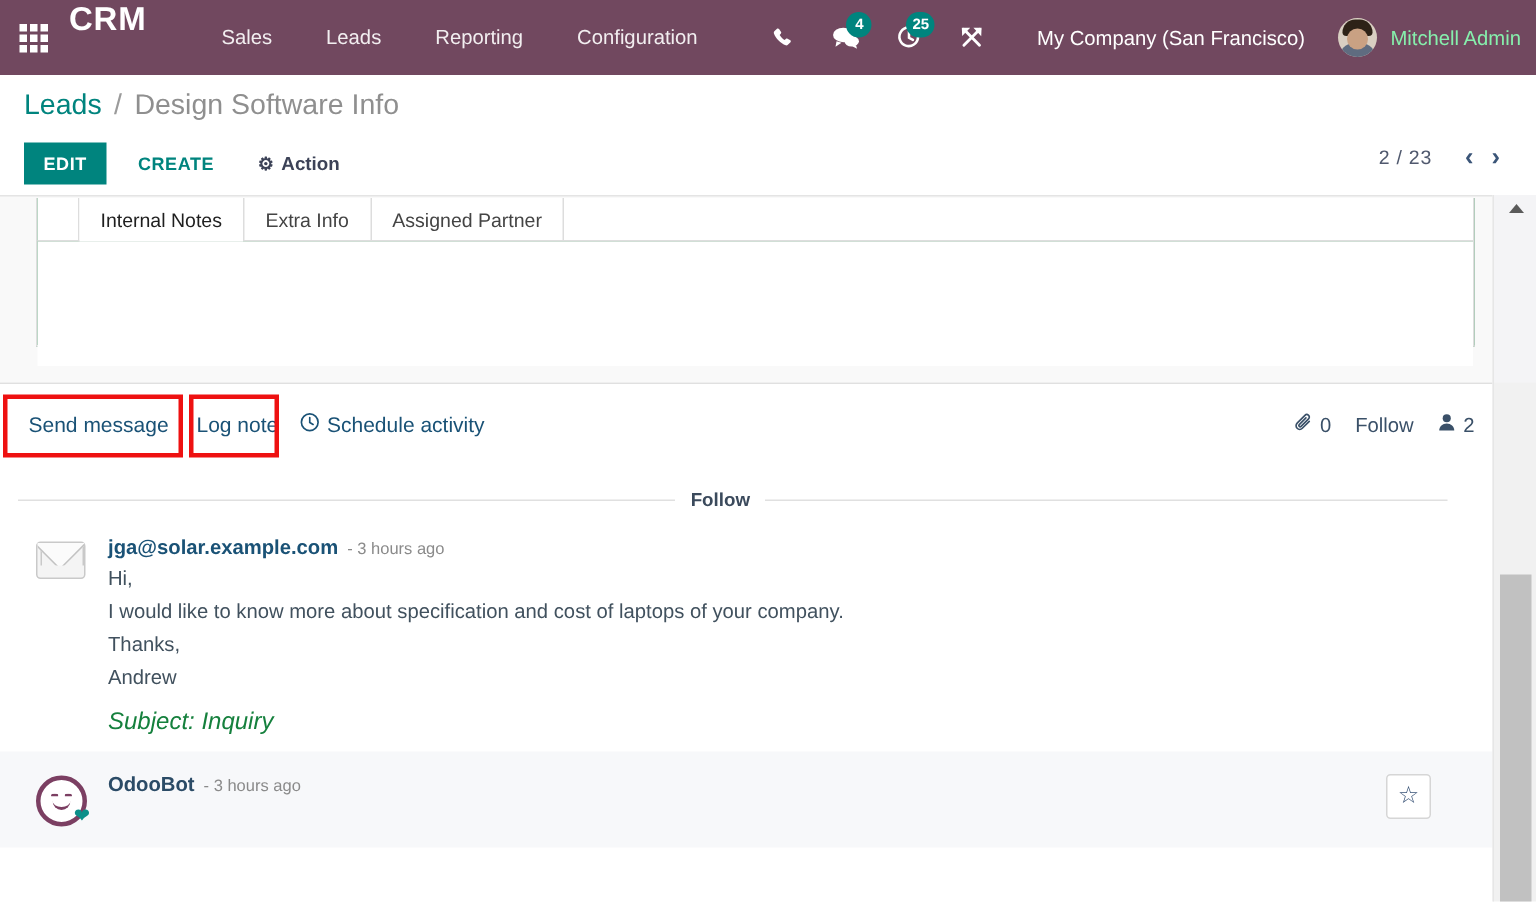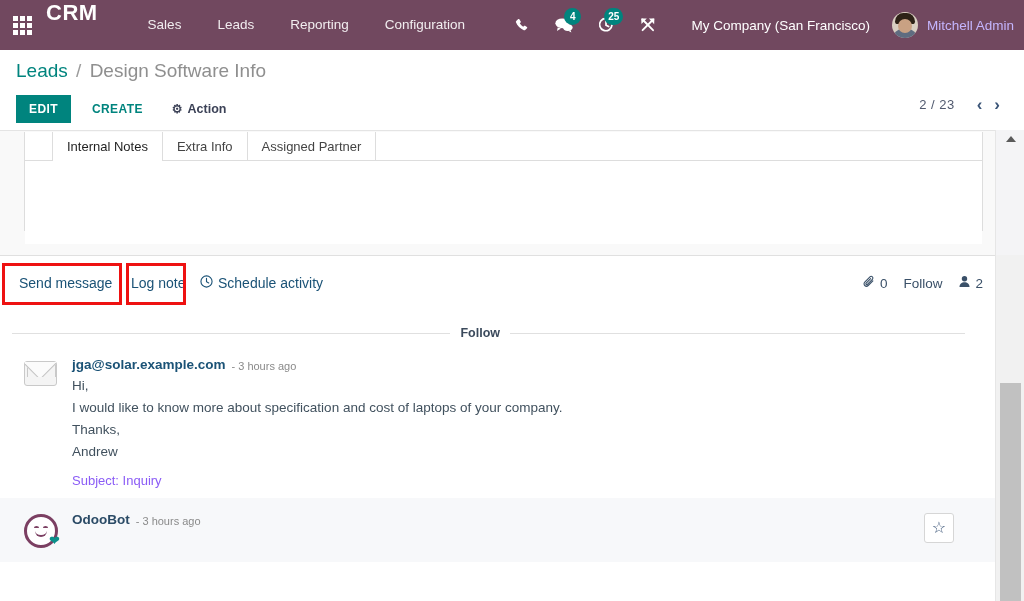--- a/index.html
+++ b/index.html
@@ -96,21 +96,21 @@
   .avatar-photo .face {
     position: absolute; left: 6px; top: 7px;
     width: 14px; height: 14px;
     background: #c9a183; border-radius: 50%;
   }
   .avatar-photo .body {
     position: absolute; left: 1px; bottom: 0;
     width: 24px; height: 9px;
     background: #5f6c80; border-radius: 9px 9px 0 0;
   }
-  .user-name { font-size: 13.5px; color: #c4b5fd; white-space: nowrap; }
+  .user-name { font-size: 13.5px; color: #86efac; white-space: nowrap; }
 
   
   .control-panel {
     position: absolute; top: 50px; left: 0;
     width: 1024px; height: 80px;
     background: #ffffff;
   }
   .breadcrumb {
     position: absolute; left: 16px; top: 10px;
     font-size: 19px; font-weight: 400;
@@ -351,22 +351,23 @@
   }
   .msg-author.plain { color: #2b4b66; }
   .msg-time { font-size: 11px; color: #8a8a8a; }
   .msg-text {
     font-size: 13.5px; color: #41515e;
     line-height: 22px;
     margin-top: 3px;
   }
   .msg-text .p { margin: 0; }
   .msg-subject {
-    font-size: 13px;
-    color: #8b5cf6;
+    font-style: italic;
+    font-size: 16px;
+    color: #15803d;
     margin-top: 10px;
   }
 
   
   .msg.note {
     background: #f7f8fa;
     margin-top: 10px;
     padding-bottom: 14px;
     width: 995px;
   }

